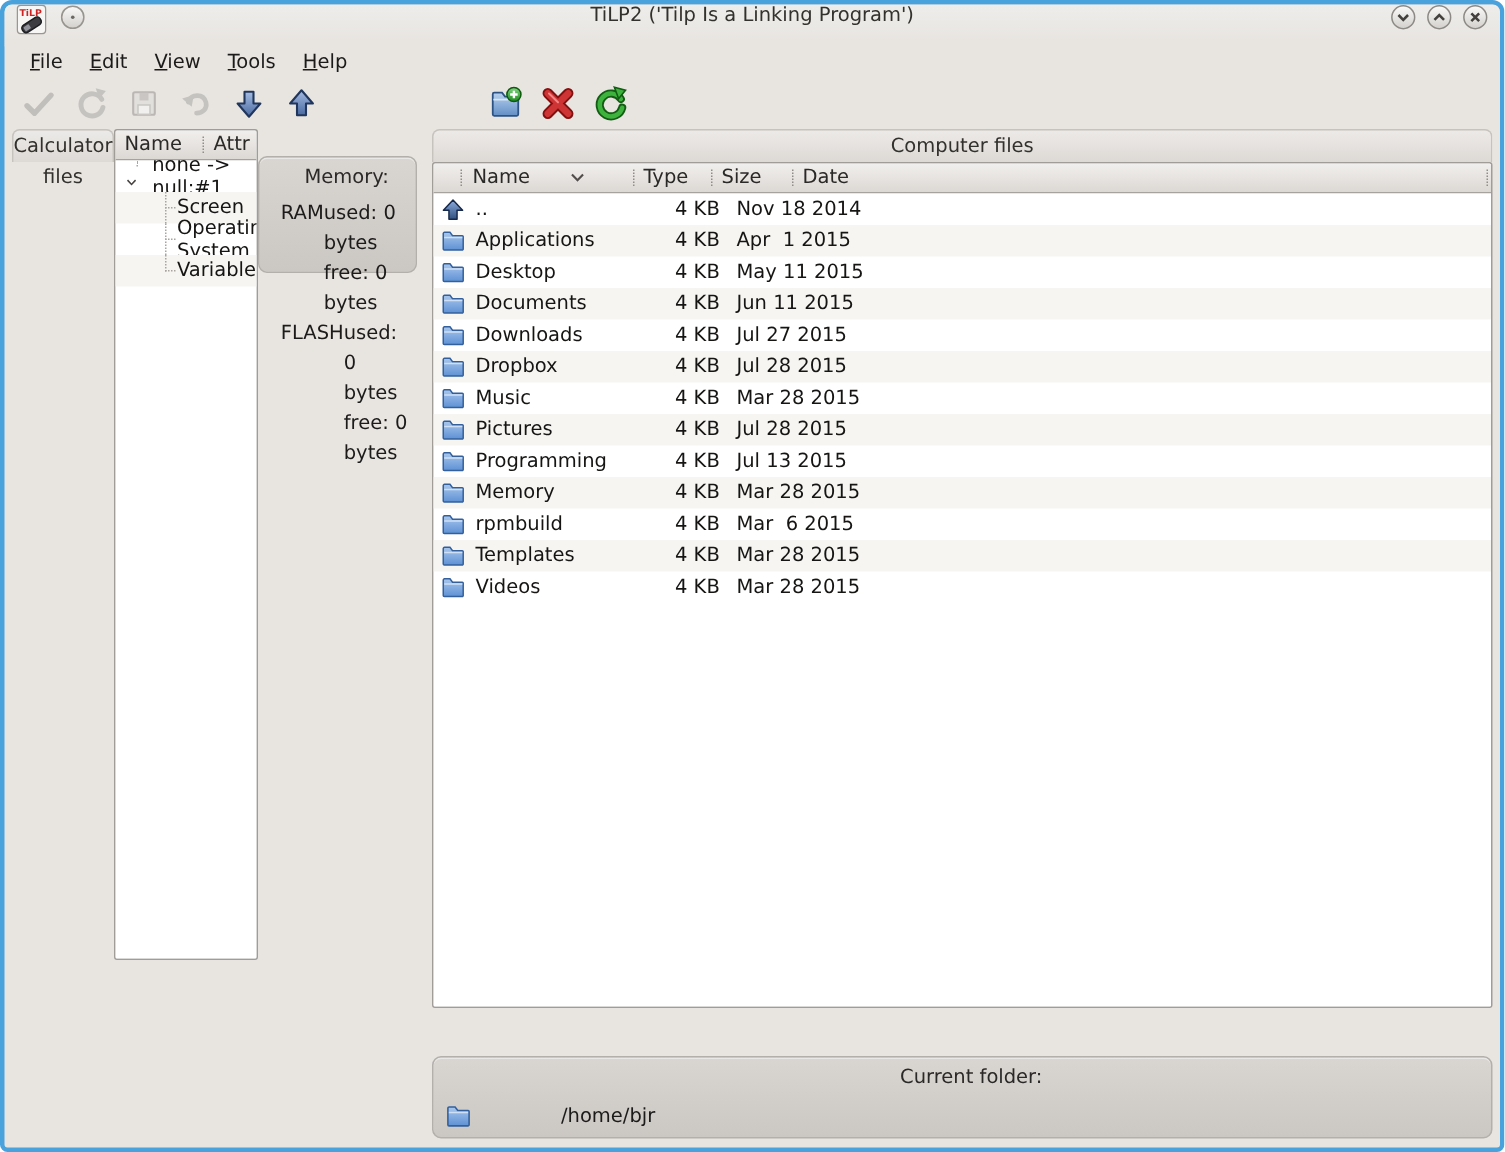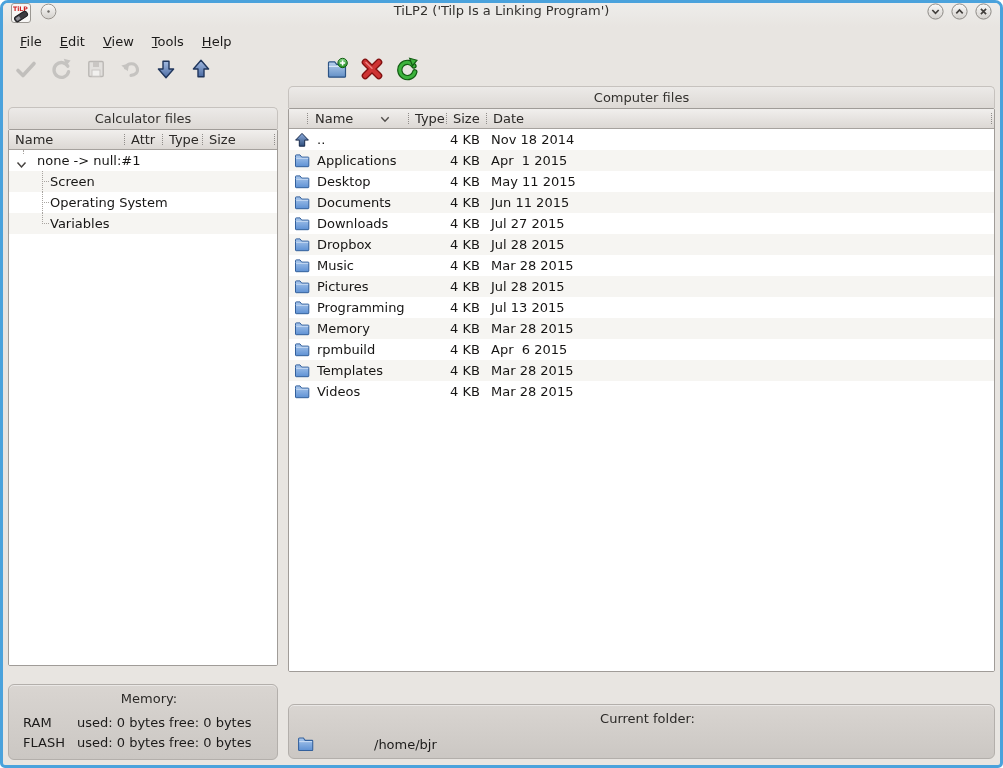--- a/index.html
+++ b/index.html
@@ -30,36 +30,36 @@
 
   
   .toolbar { display:flex; align-items:center; height:35px; padding-left:11px; }
   .tool-btn { width:24px; height:24px; margin-right:11px; border:none; background:none; padding:0;
               display:flex; align-items:center; justify-content:center; }
   .tool-btn svg { width:24px; height:24px; }
   .toolbar-gap { width:101px; }
 
   
   .main { position:absolute; top:83px; left:5px; right:5px; bottom:5px; display:flex; gap:10px; }
-  .left-col  { width:270px; display:flex; flex-direction:column;margin-top:21px; }
+  .left-col  { width:270px; display:flex; flex-direction:row; }
   .right-col { flex:1; display:flex; flex-direction:column; }
 
   .panel-title {
     height:22px; font-size:13px; color:#33312e; text-align:center; line-height:21px;
     border:1px solid #c6c2be; border-bottom:none; border-radius:5px 5px 0 0;
     background:linear-gradient(#eceae8, #ddd9d5);
   }
   .list-box { background:#fff; border:1px solid #a09c98; border-radius:2px; overflow:hidden;
               display:flex; flex-direction:column; }
   .list-left  { height:554px; }
   .list-right { height:564px; }
 
   .header-row { display:flex; align-items:center; height:20px; flex:0 0 20px;
     background:linear-gradient(#f1efed, #dcd8d4); border-bottom:1px solid #a6a29e;
-    font-size:13px; color:#2b2927; }
+    font-size:13px; color:#2b2927;gap:14px; }
   .header-row::after { content:""; height:11px; border-left:1px dotted #8f8c89; margin-left:auto; margin-right:2px; }
   .hcell { display:flex; align-items:center; height:100%; }
   .hcell .sep { height:11px; border-left:1px dotted #8f8c89; margin-right:6px; }
   .rows { flex:1; background:#fff; }
   .row { height:21px; display:flex; align-items:center; font-size:13px; color:#161514; position:relative; }
   .row.alt { background:#f6f5f2; }
 
   
   .calc-h1 { flex:1; padding-left:6px; }
   .calc-h2 { width:38px; } .calc-h3 { width:40px; } .calc-h4 { width:72px; }
@@ -543,21 +543,21 @@
                         <stop offset="0" stop-color="#a9c7ec"></stop>
                         <stop offset="1" stop-color="#5e91d4"></stop>
                       </linearGradient>
                     </defs>
                   </svg>
                 </span>
                 <span>rpmbuild</span>
               </div>
               <div class="comp-c2"></div>
               <div class="comp-c3">4 KB</div>
-              <div class="comp-c4">Apr  6 2015</div>
+              <div class="comp-c4">Mar  6 2015</div>
             </div>
             <div class="row alt">
               <div class="comp-c1">
                 <span style="display: flex;">
                   <svg viewBox="0 0 16 16">
                     <path d="M1.5 4.6 v-1.9 a0.8 0.8 0 0 1 .8-.8 h3.7 l1.7 2.2 h6.5 a0.6 0.6 0 0 1 .6.6 v8.3 a0.7 0.7 0 0 1 -.7.7 h-11.9 a0.7 0.7 0 0 1 -.7-.7 z" fill="url(#gfs)" stroke="#33609c" stroke-width="1"></path>
                     <path d="M2.1 5.3 h12.1" stroke="#cfe0f4" stroke-width="0.9"></path>
                     <defs>
                       <linearGradient id="gfs" x1="0" y1="0" x2="0" y2="1">
                         <stop offset="0" stop-color="#a9c7ec"></stop>

